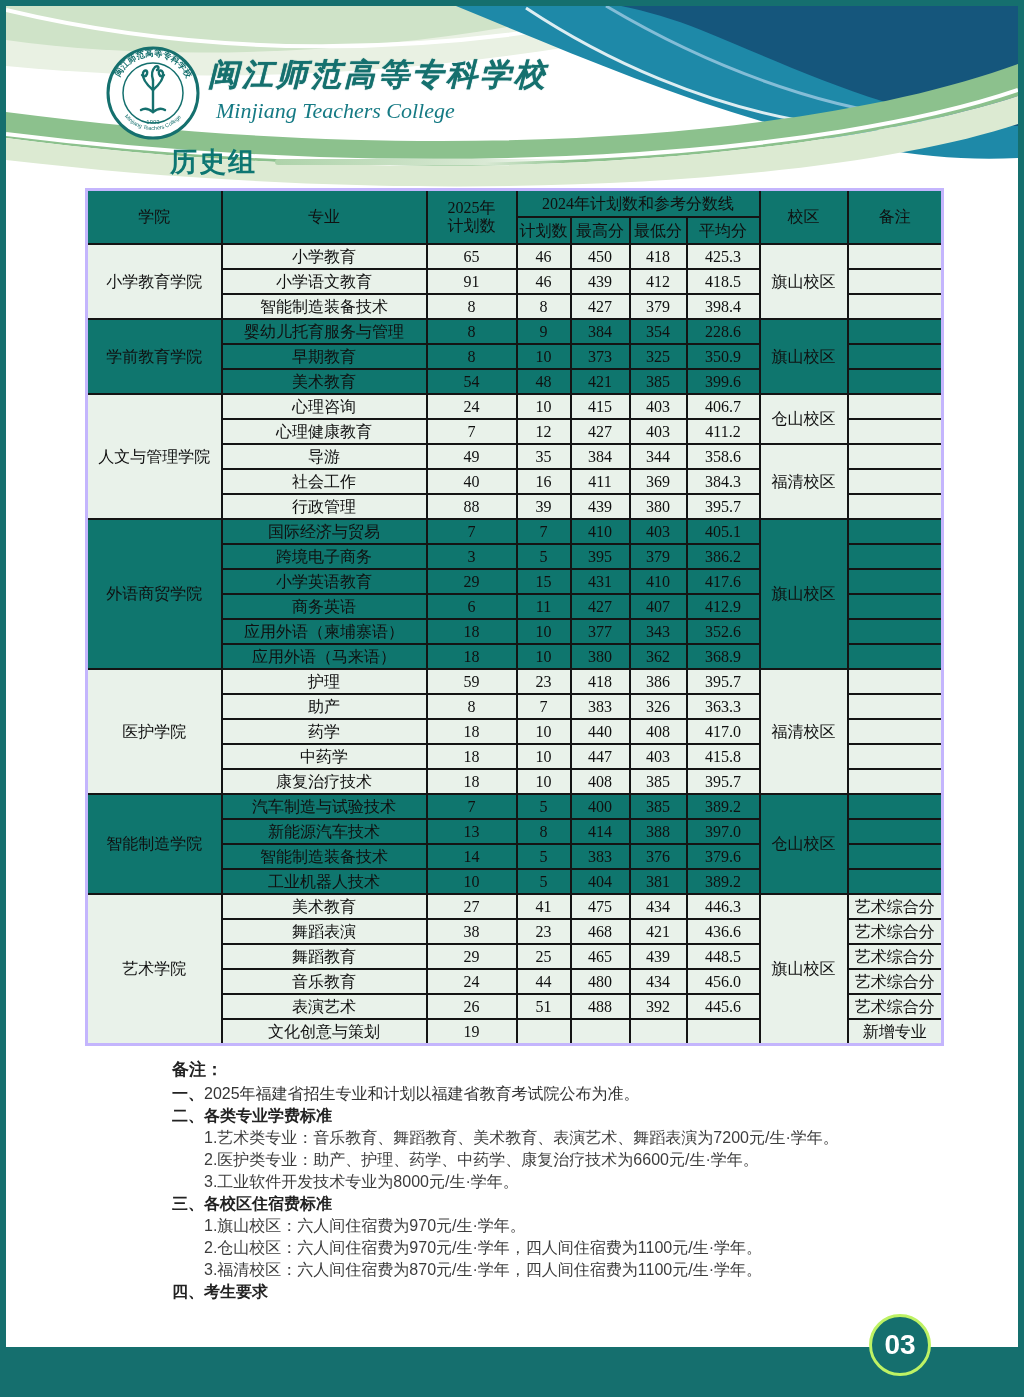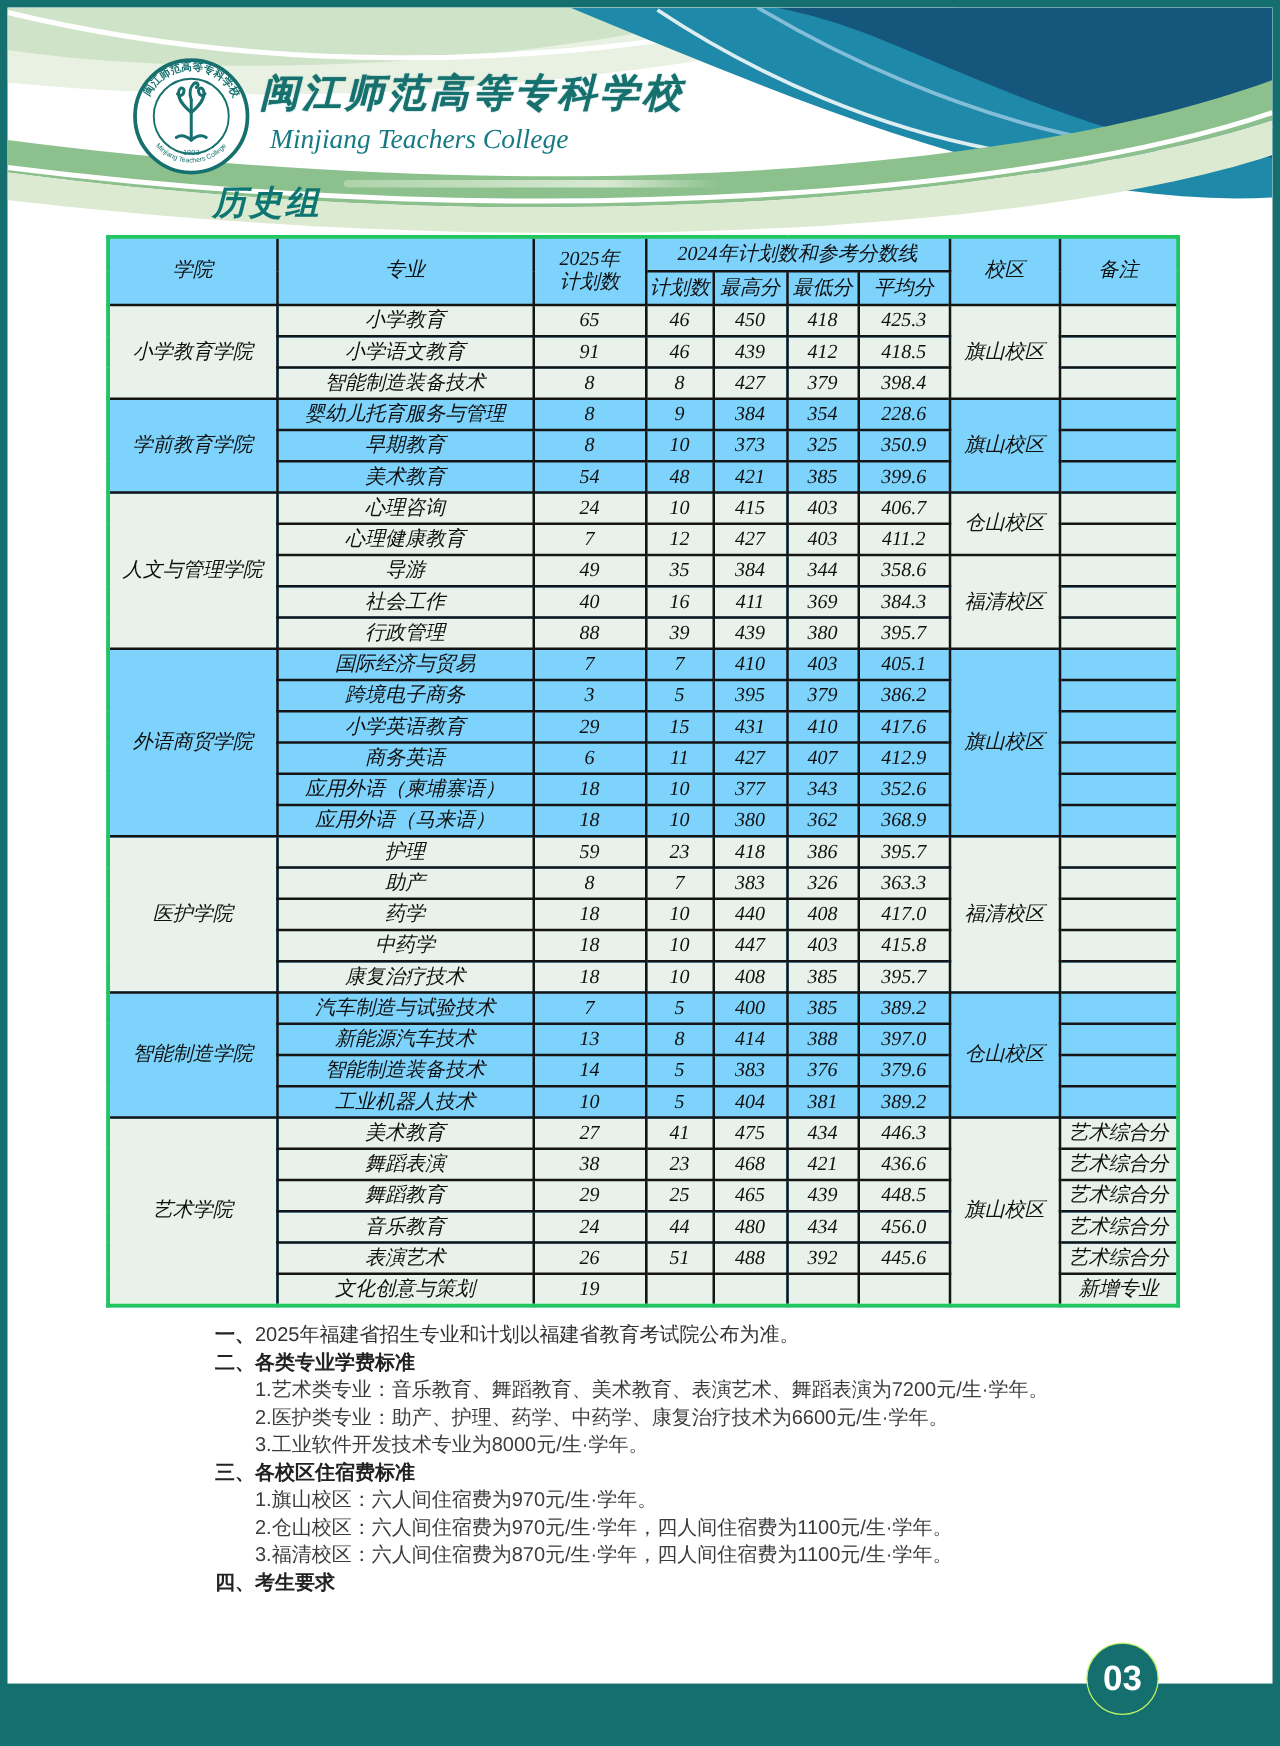--- a/index.html
+++ b/index.html
@@ -21,32 +21,32 @@
     font-family:"Liberation Serif","DejaVu Serif",serif;
     font-weight:bold;font-style:italic;font-size:31px;letter-spacing:3px;
     color:#15706e;white-space:nowrap;text-shadow:0 0 1px #15706e;
   }
   .school-en{
     font-family:"Liberation Serif","DejaVu Serif",serif;
     font-style:italic;font-size:22px;color:#157a84;margin-top:2px;margin-left:8px;
     white-space:nowrap;
   }
   
-  .section-title-row{position:absolute;left:164px;top:138px;display:flex;align-items:flex-start;z-index:5;font-style:italic;}
+  .section-title-row{position:absolute;left:164px;top:138px;display:flex;align-items:center;z-index:5;}
   .section-title{
     font-size:27px;font-weight:bold;color:#0d7672;letter-spacing:2px;
   }
   .section-title-line{
     width:300px;height:6px;margin-left:18px;border-radius:3px;
     background:linear-gradient(90deg,#aed3aa,#d9e9d4 70%,rgba(217,233,212,0));
   }
   
   .table-wrap{position:absolute;left:79px;top:182px;z-index:4;}
-  table{border-collapse:collapse;table-layout:fixed;background:#7dd3fc;
-        font-family:"Liberation Serif","DejaVu Serif",serif;border:3px solid #22c55e;font-style:italic;}
+  table{border-collapse:collapse;table-layout:fixed;background:#0f766e;
+        font-family:"Liberation Serif","DejaVu Serif",serif;border:3px solid #c4b5fd;}
   td,th{
     border:2px solid #141414;text-align:center;vertical-align:middle;
     padding:0 1px;font-size:16px;font-weight:normal;color:#101010;
     line-height:1.1;white-space:nowrap;overflow:hidden;height:23px;
   }
   thead th{height:25px;}
   tr.shaded td{background:#e9f2ea;}
   td.college,td.campus{font-size:16px;margin-top:28px;}
   .slash{
     background-image:linear-gradient(to top right,
@@ -58,21 +58,21 @@
   .notes{position:absolute;left:166px;top:1052px;width:810px;z-index:4;color:#333;}
   .notes-label{font-size:17px;font-weight:bold;color:#222;margin-bottom:2px;}
   .note-line{font-size:16px;line-height:22px;white-space:nowrap;}
   .note-line .prefix{font-weight:bold;color:#222;}
   .note-line.bold-text{font-weight:bold;color:#222;}
   .note-line.sub{padding-left:32px;color:#3c3c3c;}
   
   .bottom-band{position:absolute;left:0;top:1347px;width:1024px;height:50px;background:#156f6e;}
   .page-badge{
     position:absolute;left:869px;top:1314px;width:56px;height:56px;border-radius:50%;
-    background:#156f6e;border:1px solid #bef264;z-index:6;
+    background:#156f6e;border:3px solid #bef264;z-index:6;
     display:flex;align-items:center;justify-content:center;
     color:#ffffff;font-size:28px;font-weight:bold;
     font-family:"Liberation Sans","DejaVu Sans",sans-serif;
   }
 </style>
 </head>
 <body>
 
 <div class="page">
 
@@ -461,20 +461,21 @@
             <td class="slash"></td>
             <td class="slash"></td>
             <td class="slash"></td>
             <td class="note">新增专业</td>
           </tr>
         </tbody>
     </table>
   </div>
 
   <div class="notes">
+    <div class="notes-label">备注：</div>
     <div id="notes-list">
         <div class="note-line"><span class="prefix">一、</span><span>2025年福建省招生专业和计划以福建省教育考试院公布为准。</span></div>
         <div class="note-line bold-text"><span class="prefix">二、</span><span>各类专业学费标准</span></div>
         <div class="note-line sub">1.艺术类专业：音乐教育、舞蹈教育、美术教育、表演艺术、舞蹈表演为7200元/生·学年。</div>
         <div class="note-line sub">2.医护类专业：助产、护理、药学、中药学、康复治疗技术为6600元/生·学年。</div>
         <div class="note-line sub">3.工业软件开发技术专业为8000元/生·学年。</div>
         <div class="note-line bold-text"><span class="prefix">三、</span><span>各校区住宿费标准</span></div>
         <div class="note-line sub">1.旗山校区：六人间住宿费为970元/生·学年。</div>
         <div class="note-line sub">2.仓山校区：六人间住宿费为970元/生·学年，四人间住宿费为1100元/生·学年。</div>
         <div class="note-line sub">3.福清校区：六人间住宿费为870元/生·学年，四人间住宿费为1100元/生·学年。</div>

